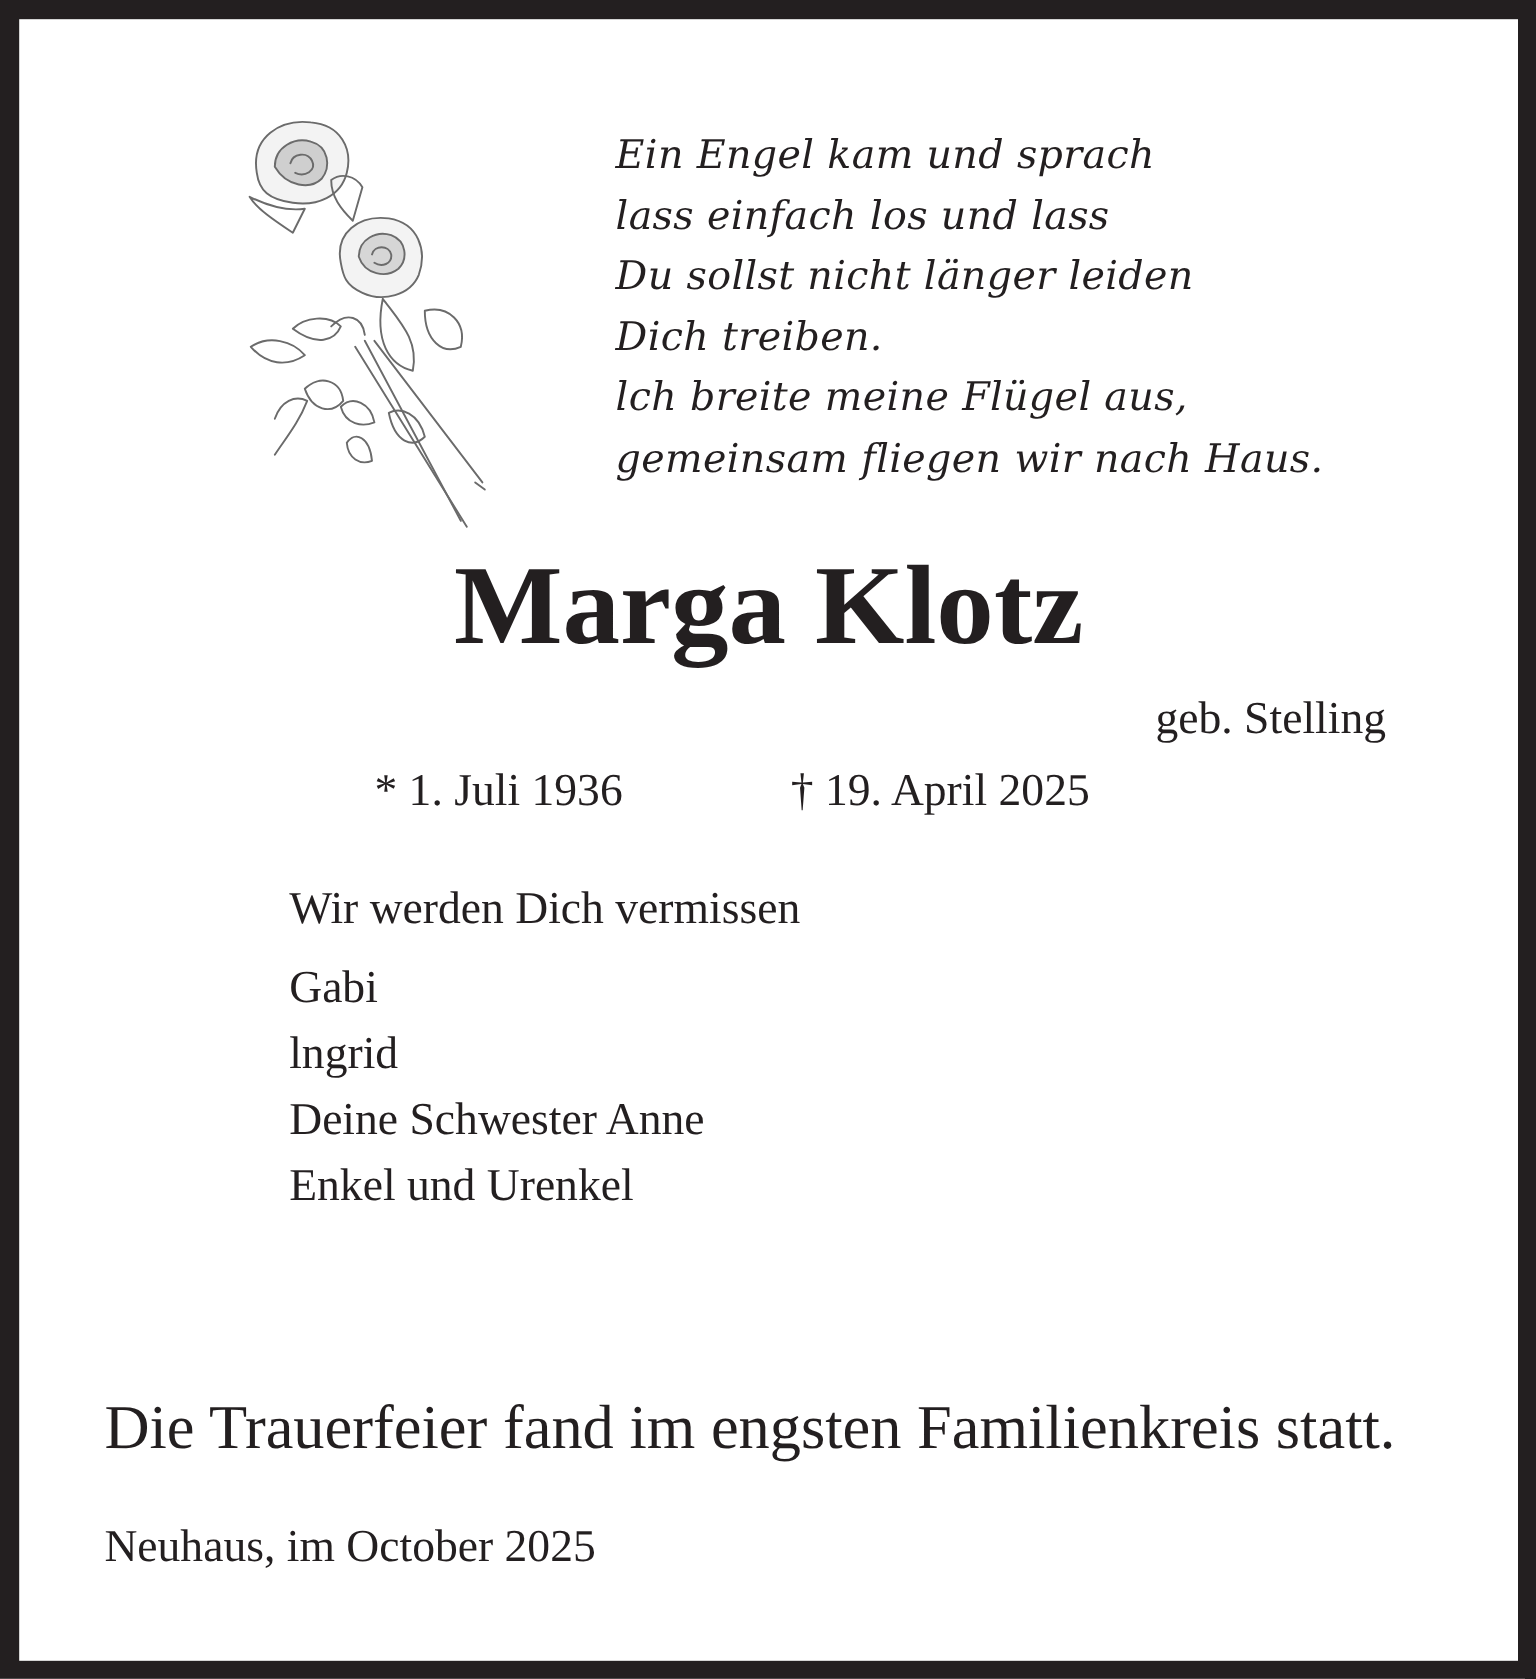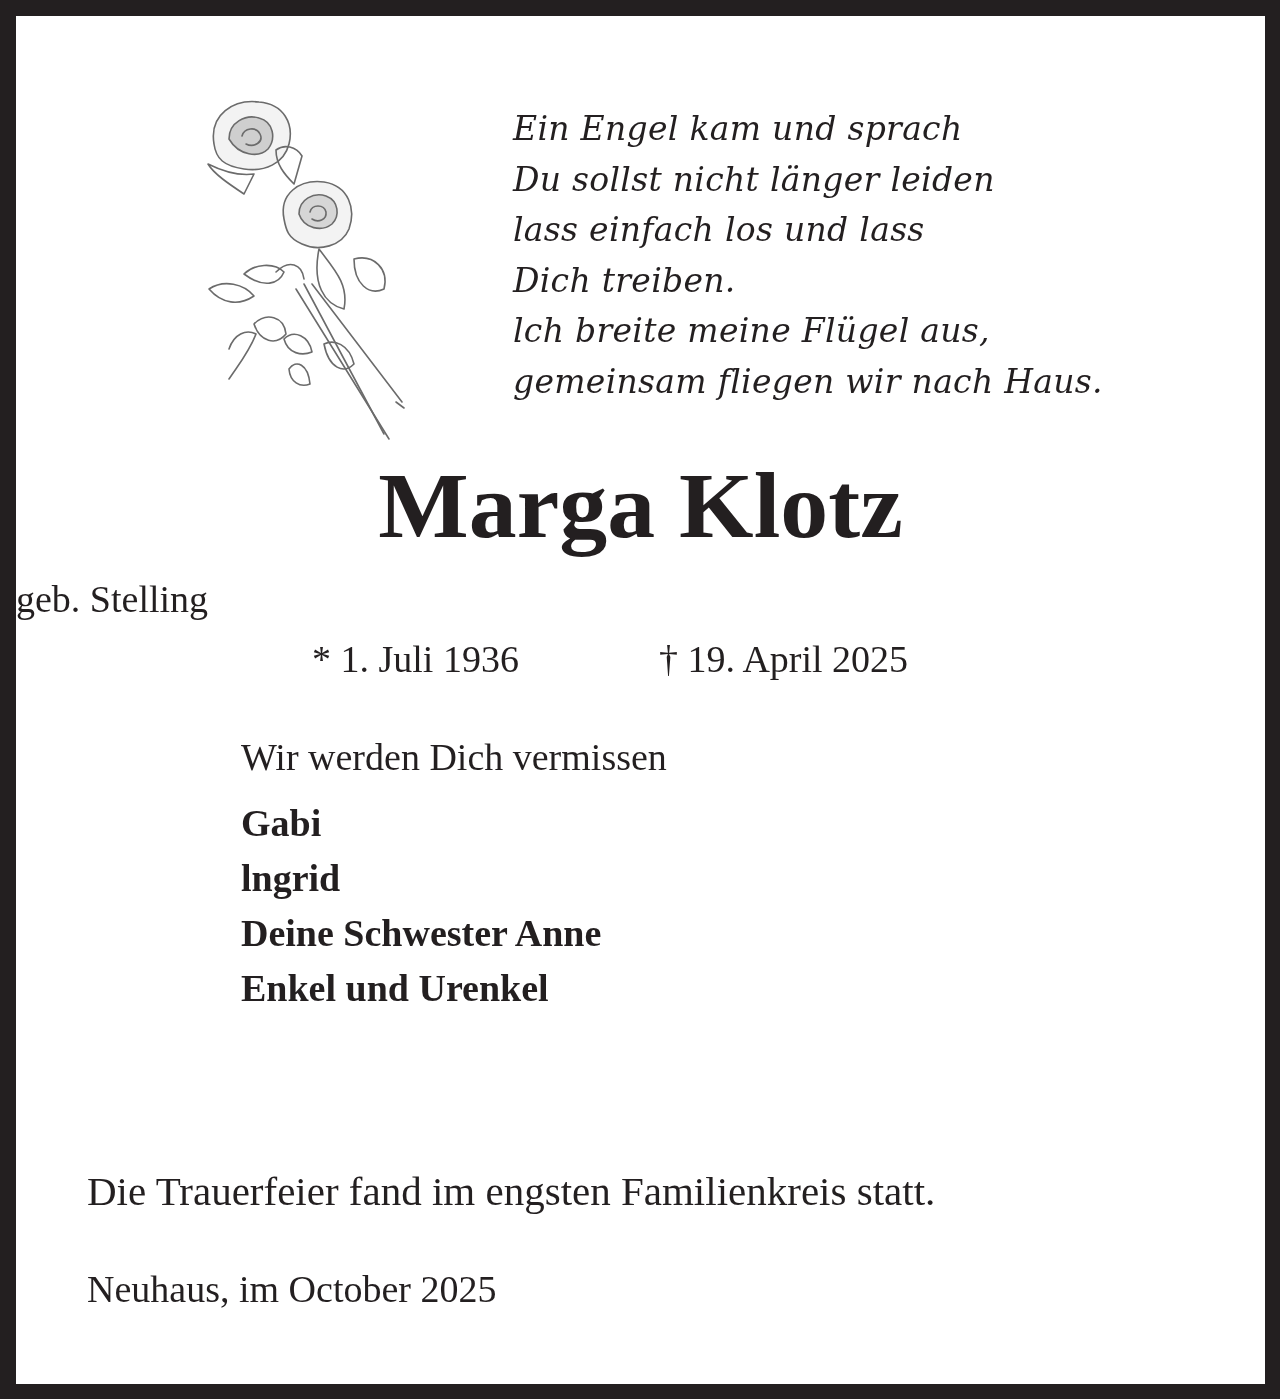--- a/index.html
+++ b/index.html
@@ -41,21 +41,21 @@
       font-family: "Liberation Serif", serif;
       font-weight: bold;
       font-size: 94px;
       line-height: 110px;
       letter-spacing: 0px;
       transform: scaleX(1.02);
     }
     .maiden {
       position: absolute;
       left: 0; width: 1139px; top: 560px;
-      text-align: left;
+      text-align: right;
       font-family: "Liberation Serif", serif;
       font-size: 38px;
       line-height: 46px;
     }
     .dates {
       position: absolute;
       top: 620px; left: 0; width: 1249px;
       font-family: "Liberation Serif", serif;
       font-size: 38px;
       line-height: 46px;
@@ -67,30 +67,30 @@
       left: 225px; top: 718px;
       font-family: Liberation Serif, serif;
       font-size: 38px;
       line-height: 46px;
       white-space: nowrap;
     }
     .family {
       position: absolute;
       left: 225px; top: 780px;
       font-family: "Liberation Serif", serif;
-      font-weight: bold;
+      font-weight: normal;
       font-size: 38px;
       line-height: 55px;
     }
     .family div { white-space: nowrap; }
     .ceremony {
       position: absolute;
       left: 71px; top: 1152px;
       font-family: "Liberation Serif", serif;
-      font-size: 41px;
+      font-size: 52px;
       line-height: 46px;
       white-space: nowrap;
     }
     .place {
       position: absolute;
       left: 71px; top: 1250px;
       font-family: "Liberation Serif", serif;
       font-size: 38px;
       line-height: 46px;
       white-space: nowrap;
@@ -128,22 +128,22 @@
       <path d="M140 260 C150 255 165 260 170 280 C160 290 145 285 140 260 Z"></path>
       <path d="M105 285 C112 275 124 280 126 300 C116 304 106 298 105 285 Z"></path>
 
       <path d="M60 190 C70 180 90 178 100 188 C95 200 80 205 60 190 Z"></path>
       <path d="M92 188 C105 175 118 180 120 195"></path>
     </g>
   </svg>
 
   <div class="poem">
     <div>Ein Engel kam und sprach</div>
+    <div>lass einfach los und lass</div>
     <div>Du sollst nicht länger leiden</div>
-    <div>lass einfach los und lass</div>
     <div>Dich treiben.</div>
     <div>lch breite meine Flügel aus,</div>
     <div>gemeinsam fliegen wir nach Haus.</div>
   </div>
 
   <div class="name">Marga Klotz</div>
   <div class="maiden">geb. Stelling</div>
 
   <div class="dates">
     <span class="birth">* 1. Juli 1936</span>

